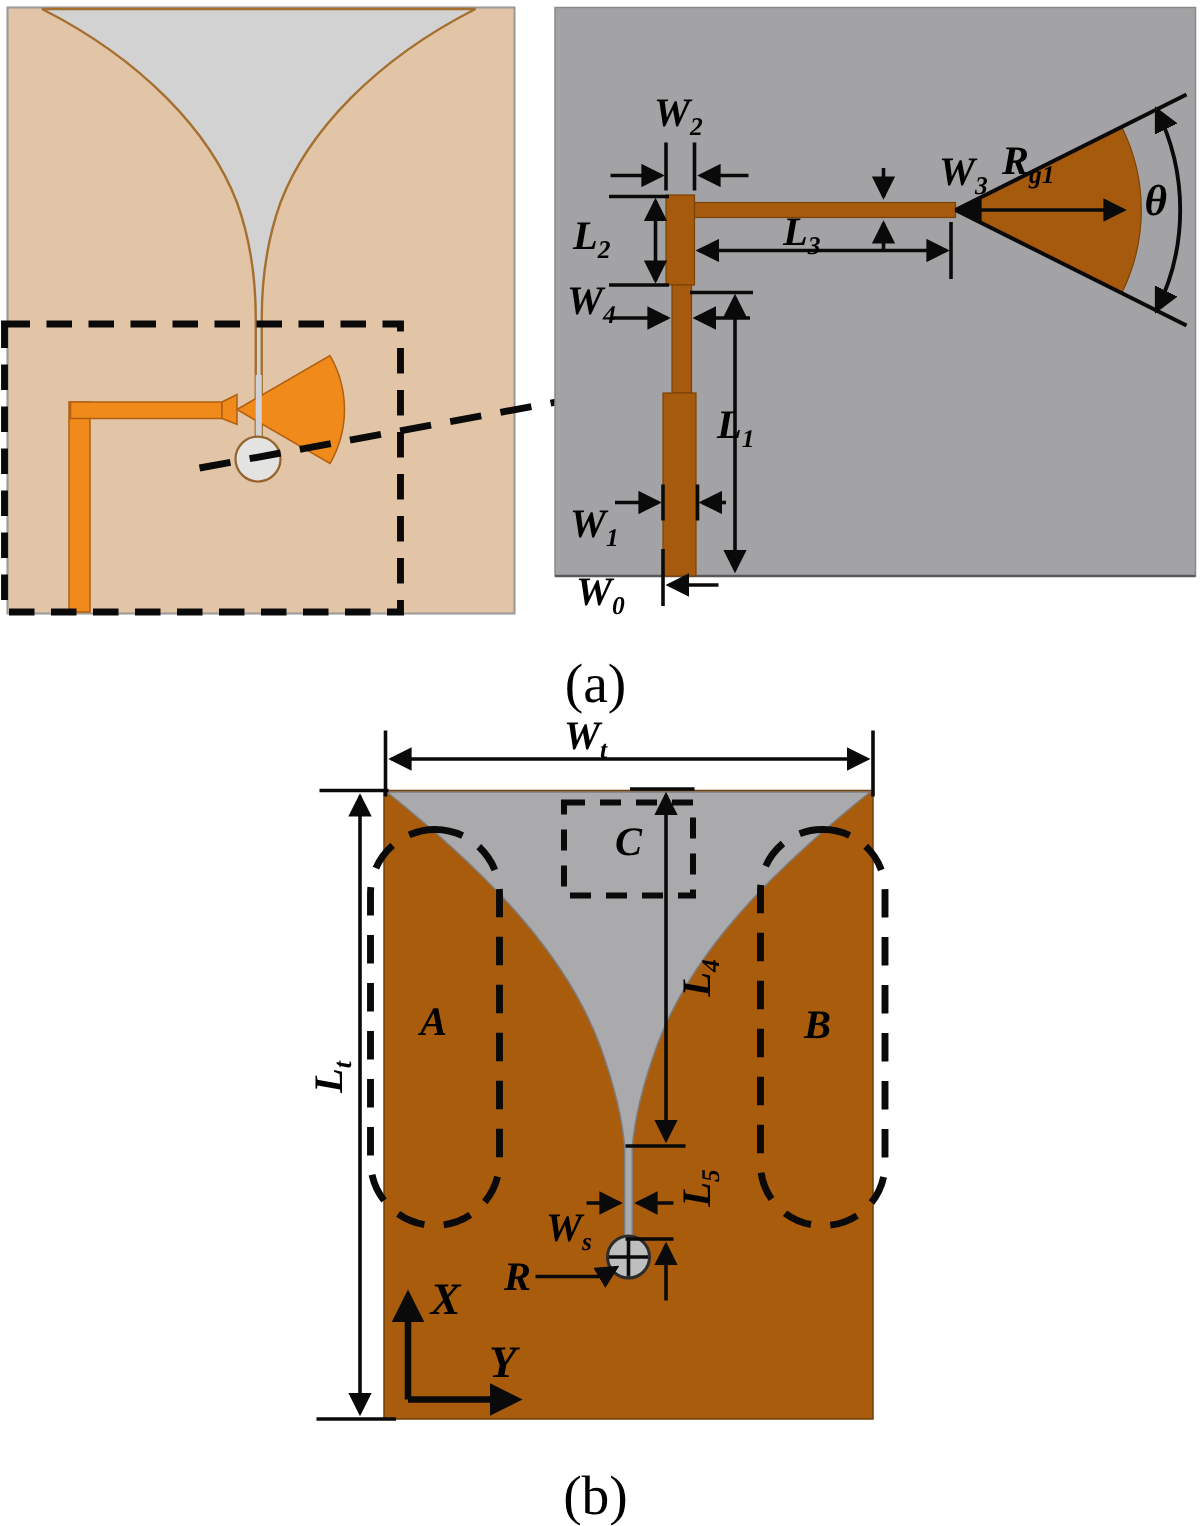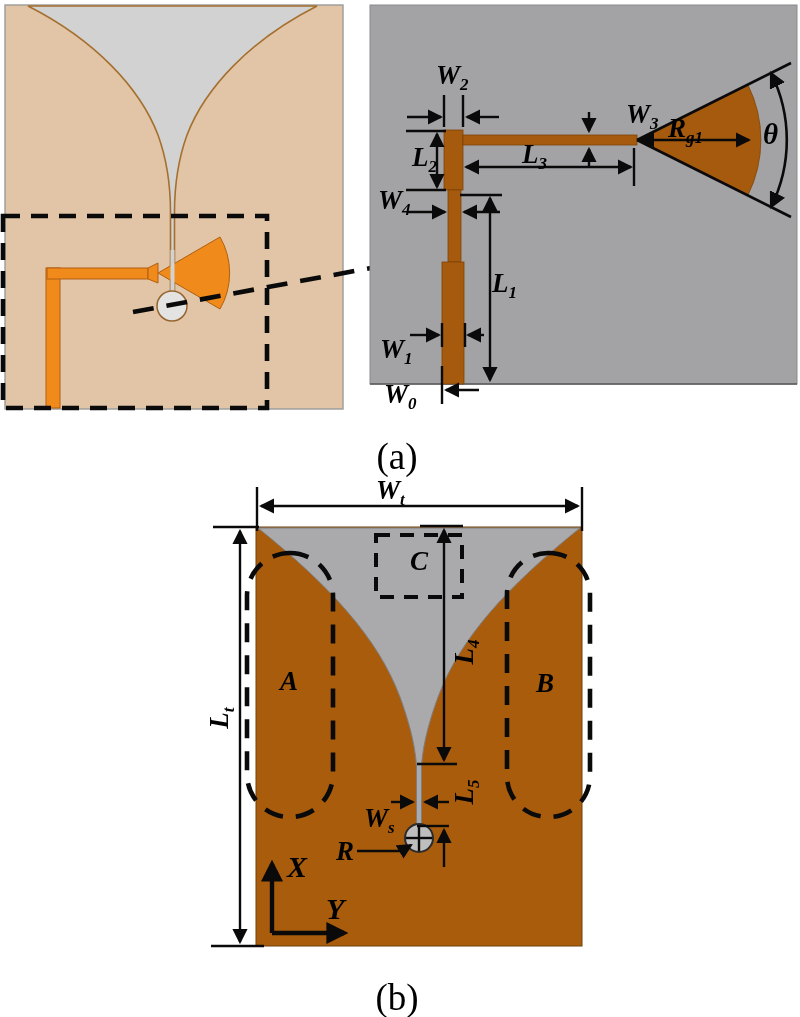--- a/index.html
+++ b/index.html
@@ -124,27 +124,27 @@
     </g>
 
     <g stroke="#0A0A0A" stroke-width="4.4" fill="none">
       <line x1="272" y1="933" x2="272" y2="864" marker-end="url(#ahb)"></line>
       <line x1="272" y1="933" x2="344" y2="933" marker-end="url(#ahb)"></line>
     </g>
   </g>
 </svg>
 
 <span class="lbl" style="left:436px;top:62px"><i>W</i><sub>2</sub></span>
-<span class="lbl" style="left:412px;top:144px"><i>L</i><sub>2</sub></span>
+<span class="lbl" style="left:382px;top:144px"><i>L</i><sub>2</sub></span>
 <span class="lbl" style="left:626px;top:101px"><i>W</i><sub>3</sub></span>
 <span class="lbl" style="left:522px;top:141px"><i>L</i><sub>3</sub></span>
-<span class="lbl" style="left:668px;top:115px"><i>R</i><sub>g1</sub></span>
+<span class="lbl" style="left:668px;top:94px"><i>R</i><sub>g1</sub></span>
 <span class="lbl" style="left:763px;top:120px;font-size:29px"><i>θ</i><sub></sub></span>
 <span class="lbl" style="left:378px;top:187px"><i>W</i><sub>4</sub></span>
-<span class="lbl" style="left:492px;top:270px"><i>L</i><sub>1</sub></span>
+<span class="lbl" style="left:478px;top:270px"><i>L</i><sub>1</sub></span>
 <span class="lbl" style="left:380px;top:336px"><i>W</i><sub>1</sub></span>
 <span class="lbl" style="left:384px;top:381px"><i>W</i><sub>0</sub></span>
 
 <span class="lbl" style="left:376px;top:477px"><i>W</i><sub>t</sub></span>
 <div class="rotbox" style="left:193px;top:700px">
       <span class="lbl"><i>L</i><sub>t</sub></span>
     </div>
 <div class="rotbox" style="left:438px;top:634px">
       <span class="lbl"><i>L</i><sub>4</sub></span>
     </div>

